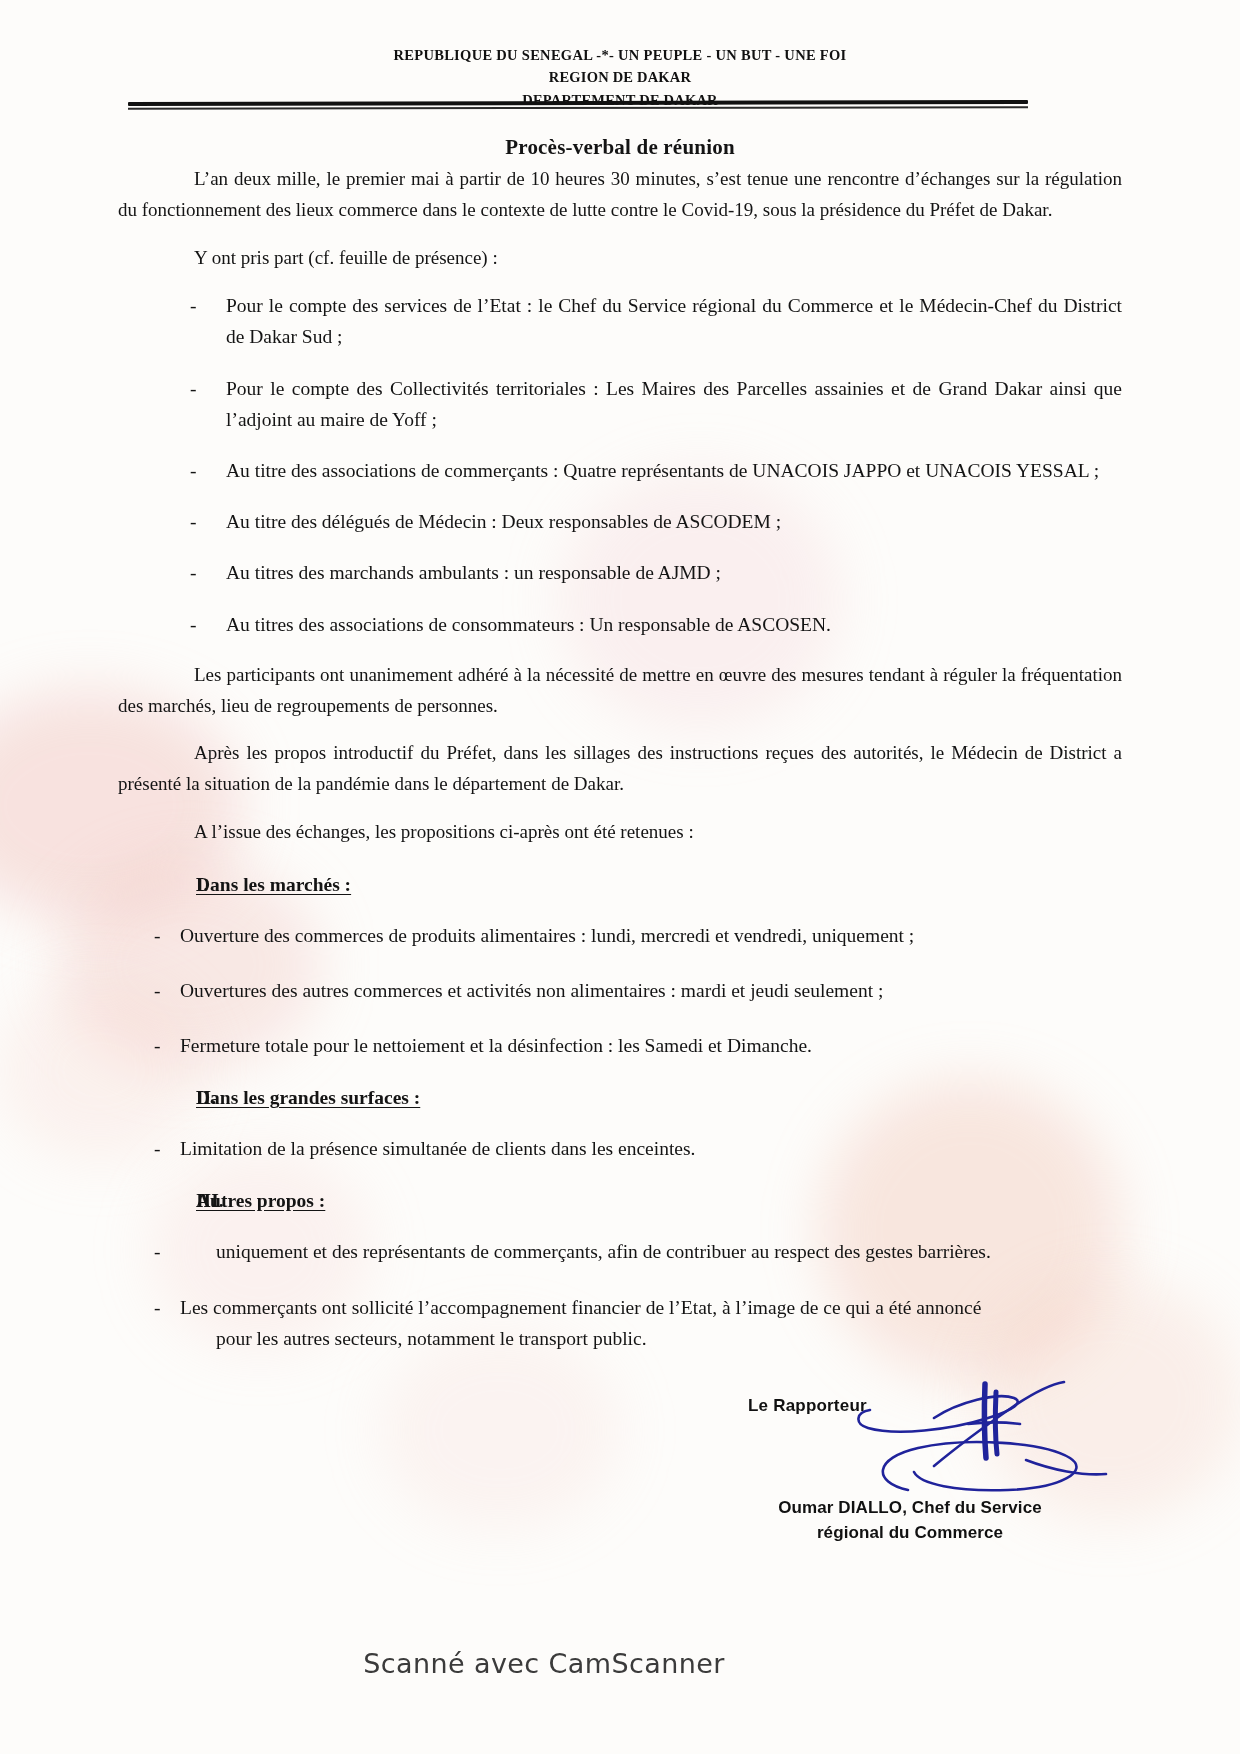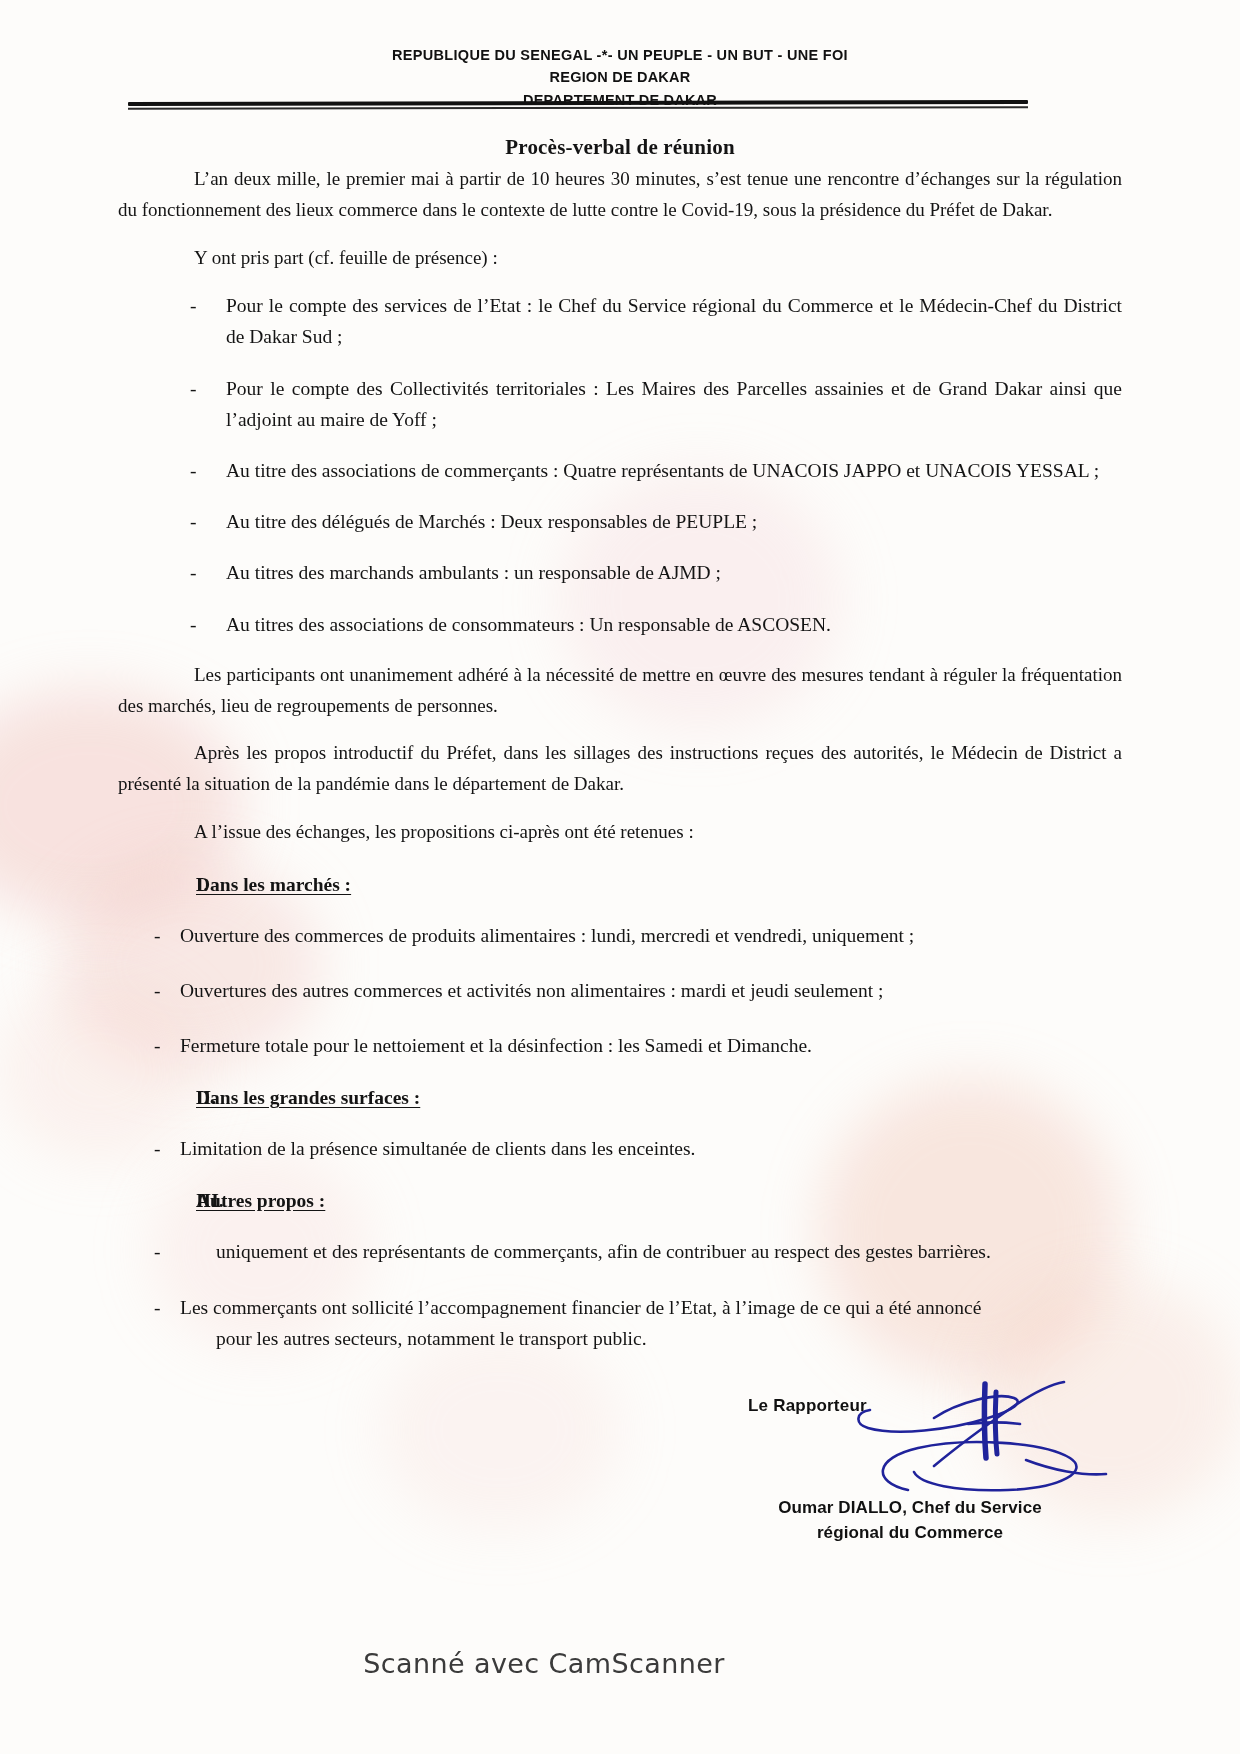--- a/index.html
+++ b/index.html
@@ -34,21 +34,21 @@
   .b7 { left: 380px; top: 1330px; width: 240px; height: 200px; background: rgba(244,206,200,0.18); }
   .b8 { left: 0px;   top: 980px;  width: 200px; height: 180px; background: rgba(246,206,198,0.22); }
 
   
   .doc-header {
     position: absolute;
     left: 120px;
     top: 44px;
     width: 1000px;
     text-align: center;
-    font-family: Liberation Sans, sans-serif;
+    font-family: Liberation Serif, serif;
     font-weight: bold;
     font-size: 14.5px;
     letter-spacing: 0.2px;
     color: #111;
     line-height: 1.55;
   }
   .doc-header .line1 { letter-spacing: 0.3px; }
   .header-rule {
     position: absolute;
     left: 128px;
@@ -229,21 +229,21 @@
       <li>
         <span class="dash">-</span>
         <span>Pour le compte des Collectivités territoriales : Les Maires des Parcelles assainies et de Grand Dakar ainsi que l’adjoint au maire de Yoff ;</span>
       </li>
       <li>
         <span class="dash">-</span>
         <span>Au titre des associations de commerçants : Quatre représentants de UNACOIS JAPPO et UNACOIS YESSAL ;</span>
       </li>
       <li>
         <span class="dash">-</span>
-        <span>Au titre des délégués de Marchés : Deux responsables de PEUPLE ;</span>
+        <span>Au titre des délégués de Médecin : Deux responsables de ASCODEM ;</span>
       </li>
       <li>
         <span class="dash">-</span>
         <span>Au titres des marchands ambulants : un responsable de AJMD ;</span>
       </li>
       <li>
         <span class="dash">-</span>
         <span>Au titres des associations de consommateurs : Un responsable de ASCOSEN.</span>
       </li>
     </ul>

